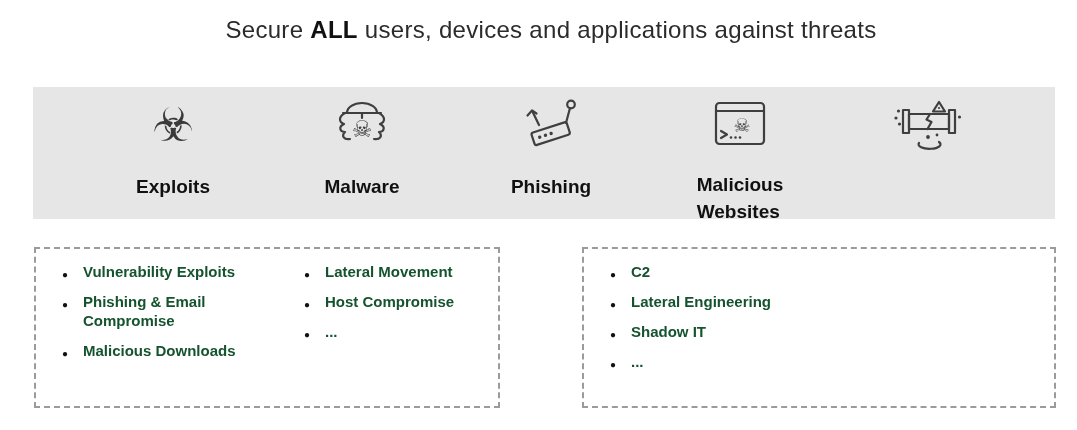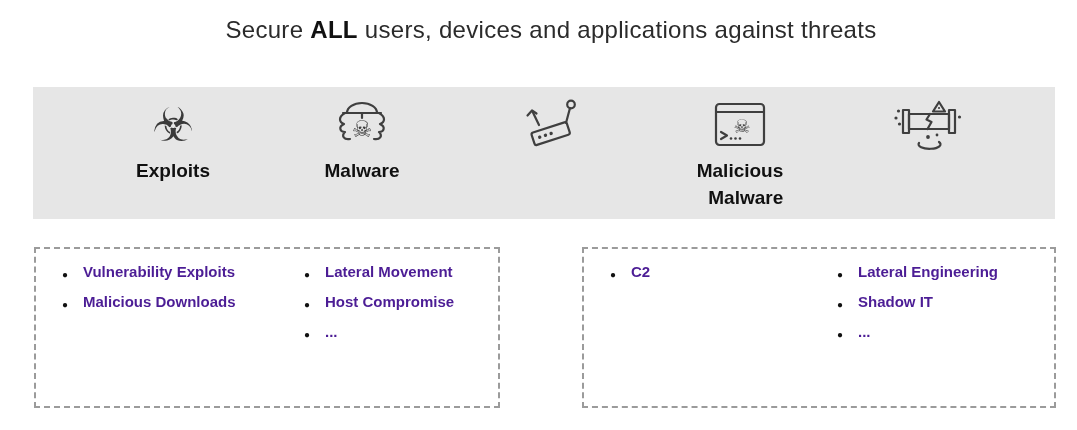--- a/index.html
+++ b/index.html
@@ -39,53 +39,53 @@
     height: 58px;
     display: flex; align-items: center; justify-content: center;
     color: #3f3f3f;
   }
   .glyph-icon {
     font-family: "DejaVu Sans", sans-serif;
     font-size: 47px; line-height: 56px;
     color: #3a3a3a;
   }
   .threat .label {
-    margin-top: 3px;
+    margin-top: 19px;
     font-size: 19px;
     font-weight: 600;
     color: #101010;
-    text-align: right;
+    text-align: left;
     white-space: pre-line;
     line-height: 27px;
   }
 
   .boxes {
     display: flex;
     margin: 28px 0 0 34px;
     gap: 82px;
   }
   .box {
     border: 2px dashed #9b9b9b;
     background: #ffffff;
     height: 161px;
     box-sizing: border-box;
     padding: 13px 0 0 24px;
     display: flex;
   }
   .box-left  { width: 466px; }
-  .box-right { width: 474px; }
+  .box-right { width: 474px; flex-direction: column; }
   .box ul { list-style: none; margin: 0; padding: 0; }
   .box-left  .col1 { width: 242px; }
   .box-right .col1 { width: 227px; }
   .box li {
     position: relative;
     padding-left: 23px;
     font-size: 15px;
     font-weight: 700;
-    color: #4c1d95;
+    color: #14532d;
     line-height: 19px;
     margin-bottom: 11px;
     max-width: 178px;
     box-sizing: border-box;
   }
   .box .col2 li { max-width: 196px; }
   .box li::before {
     content: "●";
     position: absolute;
     left: 2px; top: 3px;
@@ -137,36 +137,37 @@
           <circle class="fl" cx="20" cy="36.5" r="1.7"></circle>
           <circle class="fl" cx="26" cy="36.5" r="1.7"></circle>
           <circle class="fl" cx="32" cy="36.5" r="1.7"></circle>
         </g>
         <path class="ln" d="M47 26 L51 11"></path>
         <circle class="ln" cx="52" cy="7.5" r="3.8"></circle>
         <path class="ln" d="M20 28 L13.5 14.5"></path>
         <path class="ln" d="M8.5 18.5 L13 13.5 L17.5 16.5"></path>
       </svg>
     </div>
+    <div class="label">Phishing</div>
   </div>
 
   <div class="threat">
     <div class="iconbox">
       <svg width="64" height="56" viewBox="0 0 64 56">
         <rect class="ln" x="8" y="7" width="48" height="41" rx="3.5"></rect>
         <path class="ln" d="M8 15 H56"></path>
         <text x="34" y="36" font-size="19" text-anchor="middle">☠</text>
         <path class="ln" d="M13 35 L19 38.5 L13 42"></path>
         <circle class="fl" cx="23" cy="41.5" r="1.3"></circle>
         <circle class="fl" cx="27.5" cy="41.5" r="1.3"></circle>
         <circle class="fl" cx="32" cy="41.5" r="1.3"></circle>
       </svg>
     </div>
     <div class="label">Malicious
-Malware</div>
+Websites</div>
   </div>
 
   <div class="threat">
     <div class="iconbox">
       <svg width="72" height="56" viewBox="0 0 72 56">
         <rect class="ln" x="10" y="13" width="6" height="23"></rect>
         <rect class="ln" x="56" y="13" width="6" height="23"></rect>
         <rect class="ln" x="16" y="17" width="40" height="15"></rect>
         <path class="ln" d="M37 17 L33.5 22.5 L38.5 25 L34.5 32"></path>
         <path class="ln" d="M46 5 L52 14.5 L40 14.5 Z"></path>
@@ -182,20 +183,21 @@
     </div>
   </div>
 
 </div>
 
 <div class="boxes">
 
   <div class="box box-left">
     <ul class="col1">
       <li>Vulnerability Exploits</li>
+      <li>Phishing &amp; Email Compromise</li>
       <li>Malicious Downloads</li>
     </ul>
     <ul class="col2">
       <li>Lateral Movement</li>
       <li>Host Compromise</li>
       <li>...</li>
     </ul>
   </div>
 
   <div class="box box-right">

